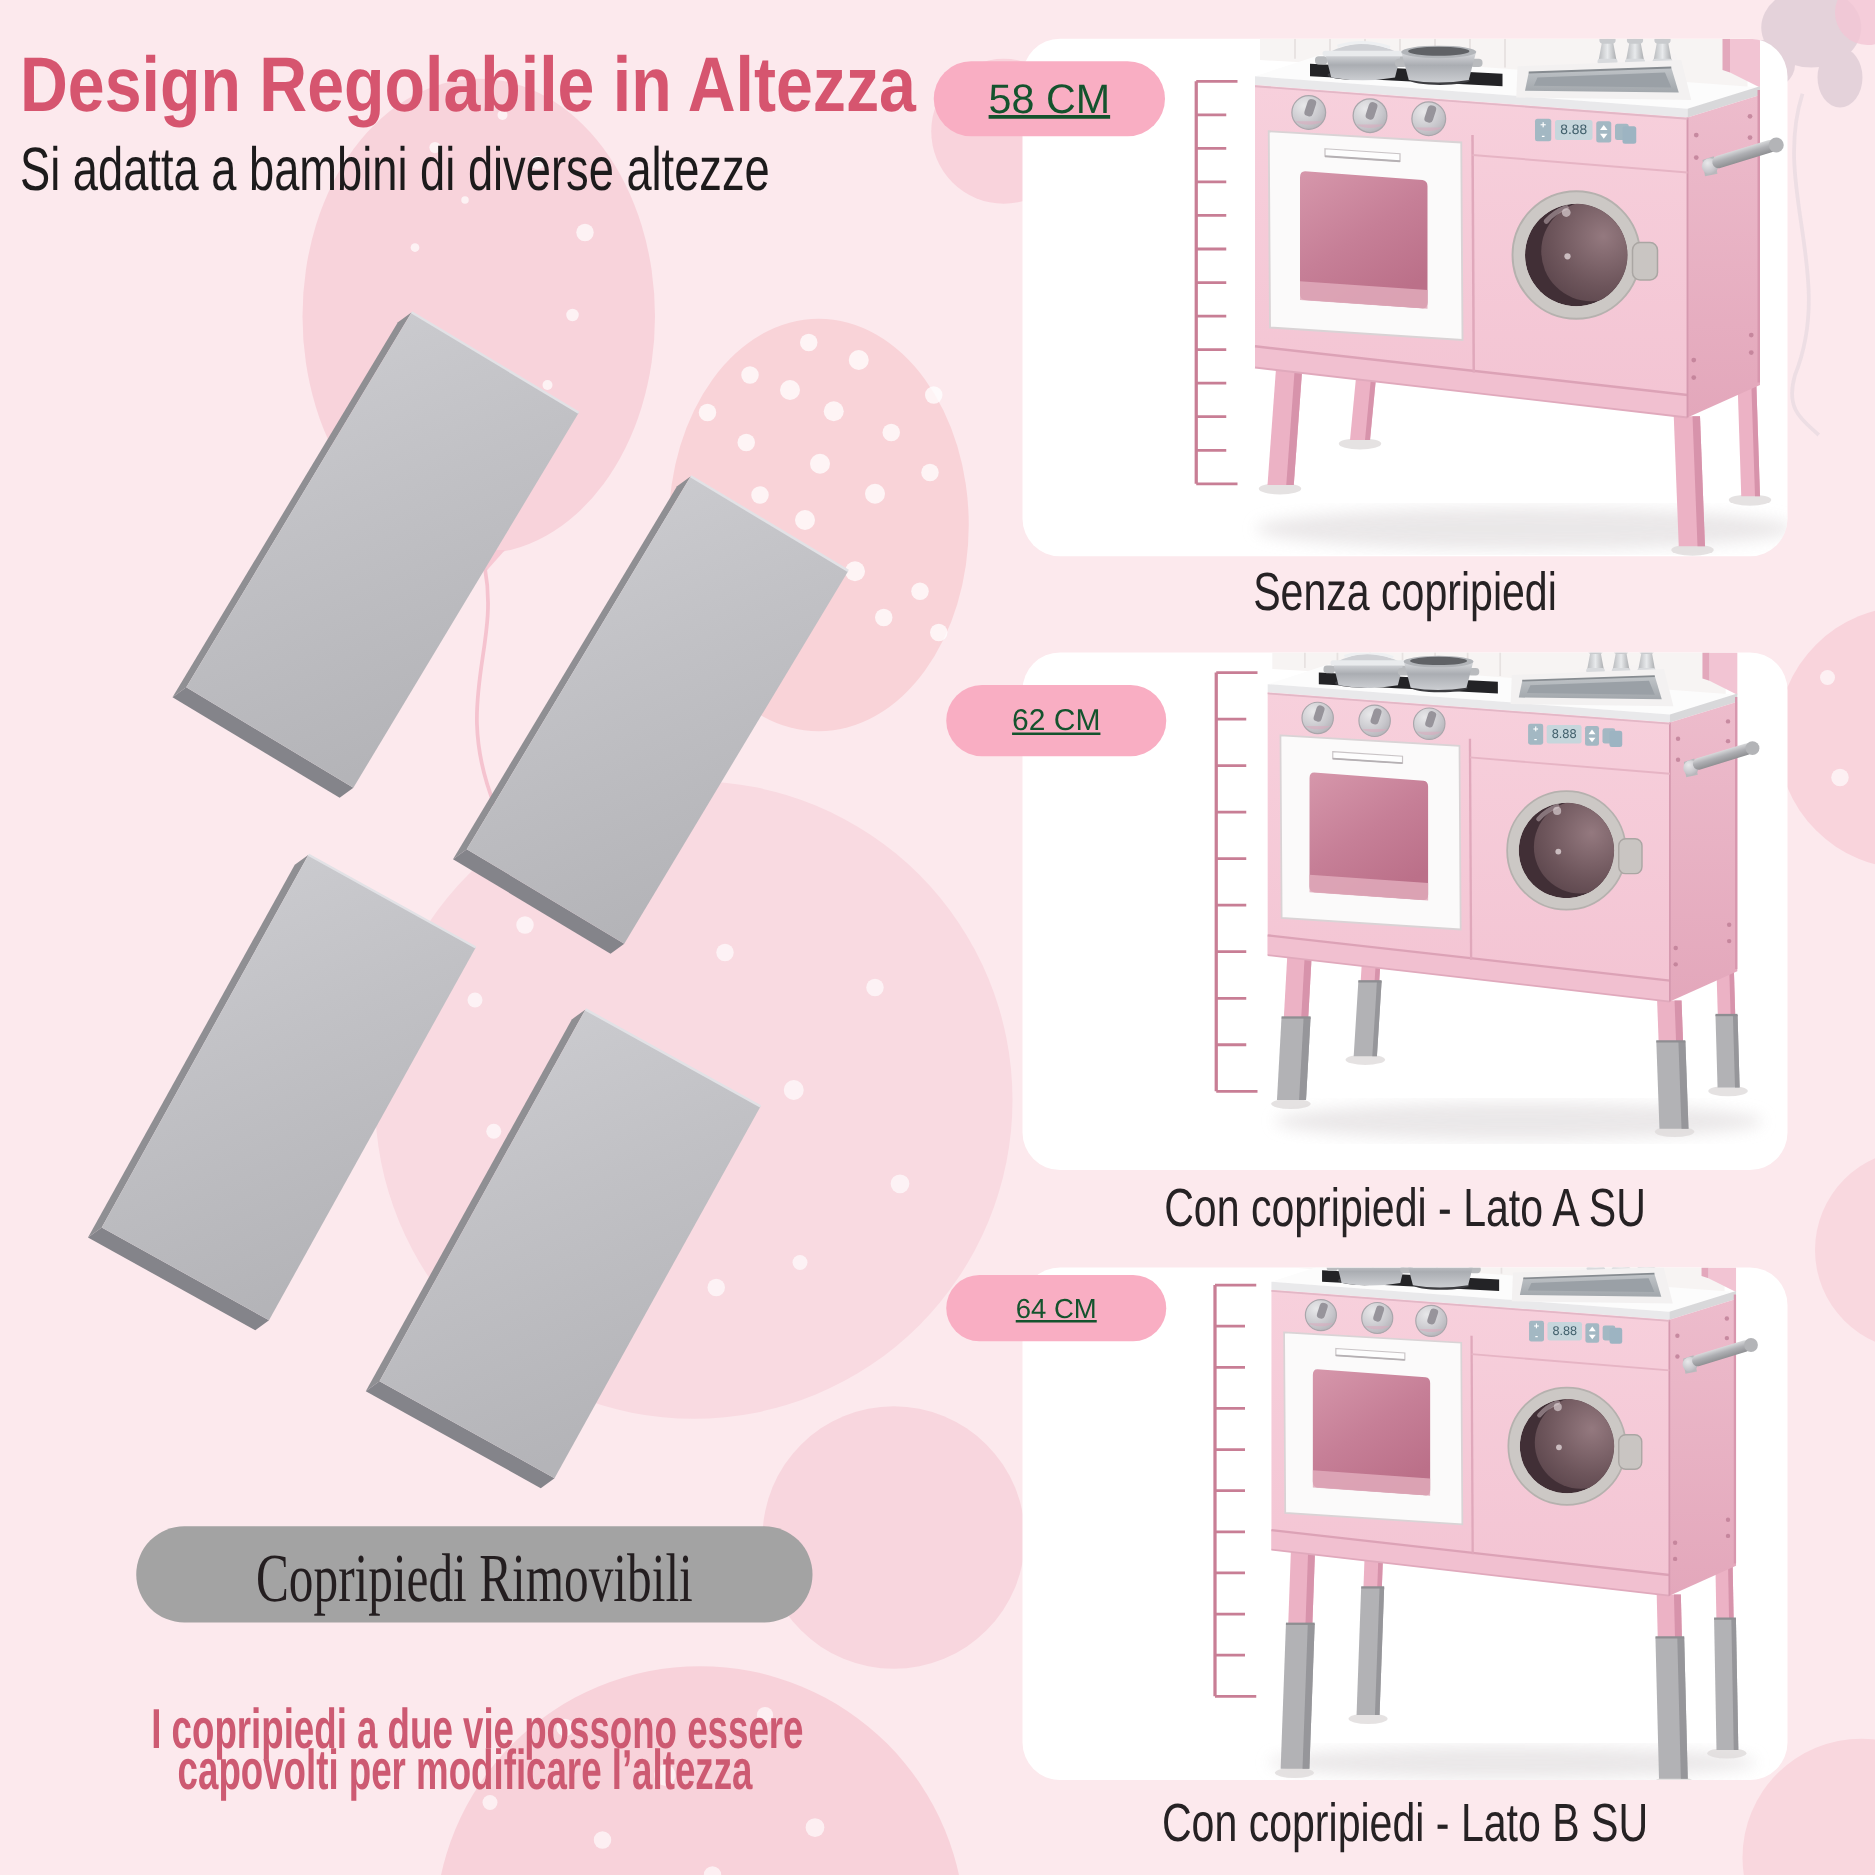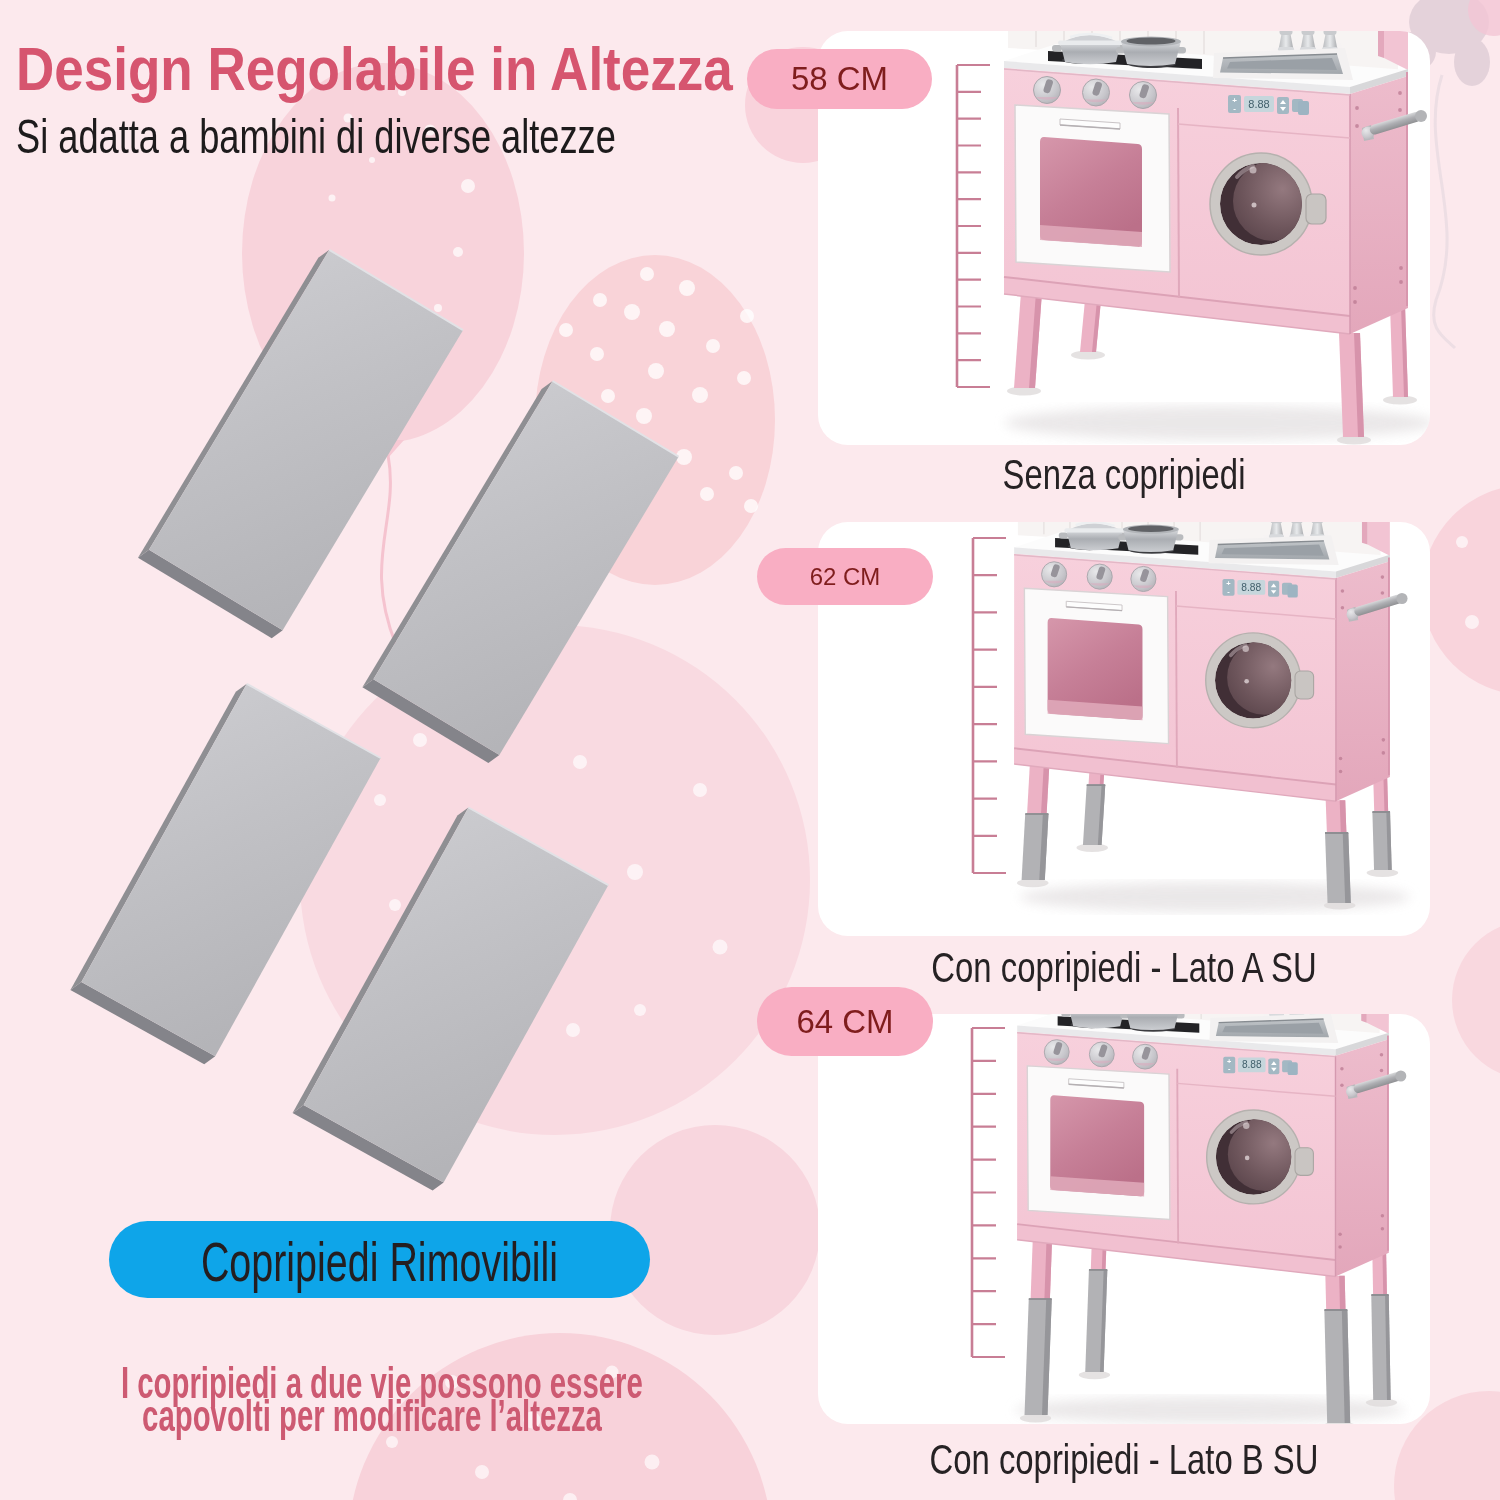--- a/index.html
+++ b/index.html
@@ -1,22 +1,22 @@
 <!DOCTYPE html>
 <html><head><meta charset="utf-8">
 <style>
 html,body{margin:0;padding:0;width:1500px;height:1500px;overflow:hidden;}
 body{font-family:"Liberation Sans",sans-serif;background:#fce9ed;position:relative;}
 .abs{position:absolute;}
 .panel{position:absolute;background:#ffffff;border-radius:30px;overflow:hidden;}
-.pill{position:absolute;background:#f9aec3;border-radius:999px;display:flex;align-items:center;justify-content:center;color:#7f1d1d;}
+.pill{position:absolute;background:#f9aec3;border-radius:999px;display:flex;align-items:center;justify-content:center;color:#14532d;text-decoration:underline;}
 .caption{position:absolute;width:820px;text-align:center;color:#262224;font-size:43px;transform:scaleX(0.764);transform-origin:center;white-space:nowrap;line-height:43px;}
 .title{position:absolute;left:16px;top:38px;font-size:62px;font-weight:bold;color:#d6556f;white-space:nowrap;transform:scaleX(0.855);transform-origin:left top;line-height:62px;}
 .subtitle{position:absolute;left:16px;top:112px;font-size:49px;color:#1d1b1c;white-space:nowrap;transform:scaleX(0.739);transform-origin:left top;line-height:49px;}
-.bigpill{position:absolute;left:109px;top:1221px;width:541px;height:77px;background:#0ea5e9;border-radius:999px;}
+.bigpill{position:absolute;left:109px;top:1221px;width:541px;height:77px;background:#a3a3a3;border-radius:999px;font-family:Liberation Serif, serif;}
 .bigpill span{position:absolute;left:0;top:14px;width:541px;text-align:center;font-size:55px;color:#241e20;transform:scaleX(0.717);transform-origin:center;white-space:nowrap;line-height:55px;}
 .botxt{position:absolute;left:-13px;top:1366px;width:770px;text-align:center;font-size:45px;font-weight:bold;color:#cd5a72;line-height:33px;transform:scaleX(0.652);transform-origin:center;white-space:nowrap;}
 svg{display:block;}
 </style></head>
 <body>
 <svg class="abs" style="left:0;top:0" width="1500" height="1500" viewBox="0 0 1500 1500">
 <rect width="1500" height="1500" fill="#fce9ed"></rect>
 <ellipse cx="383" cy="253" rx="141" ry="190" fill="#f8d3db"></ellipse>
 <circle cx="430" cy="130" r="5.5" fill="#ffffff" opacity="0.7"></circle>
 <circle cx="468" cy="186" r="7" fill="#ffffff" opacity="0.7"></circle>
@@ -597,21 +597,21 @@
 <g transform="rotate(-17 1370 131)">
           <rect x="1370" y="126" width="53" height="10" rx="5" fill="url(#barg)"></rect>
         </g>
 <circle cx="1421" cy="116" r="6" fill="#b3b4b7"></circle>
 </g>
 </svg>
 </div>
 
 <div class="pill" style="left:747px;top:49px;width:185px;height:60px;font-size:33px;">58 CM</div>
 <div class="pill" style="left:757px;top:548px;width:176px;height:57px;font-size:24px;">62 CM</div>
-<div class="pill" style="left:757px;top:987px;width:176px;height:69px;font-size:33px;">64 CM</div>
+<div class="pill" style="left:757px;top:1020px;width:176px;height:53px;font-size:22px;">64 CM</div>
 
 <div class="caption" style="left:714px;top:453px;">Senza copripiedi</div>
 <div class="caption" style="left:714px;top:946px;">Con copripiedi - Lato A SU</div>
 <div class="caption" style="left:714px;top:1438px;">Con copripiedi - Lato B SU</div>
 
 <div class="bigpill">
     <span>Copripiedi Rimovibili</span>
   </div>
 <div class="botxt">I copripiedi a due vie possono essere<br>capovolti per modificare l’altezza</div>
 

